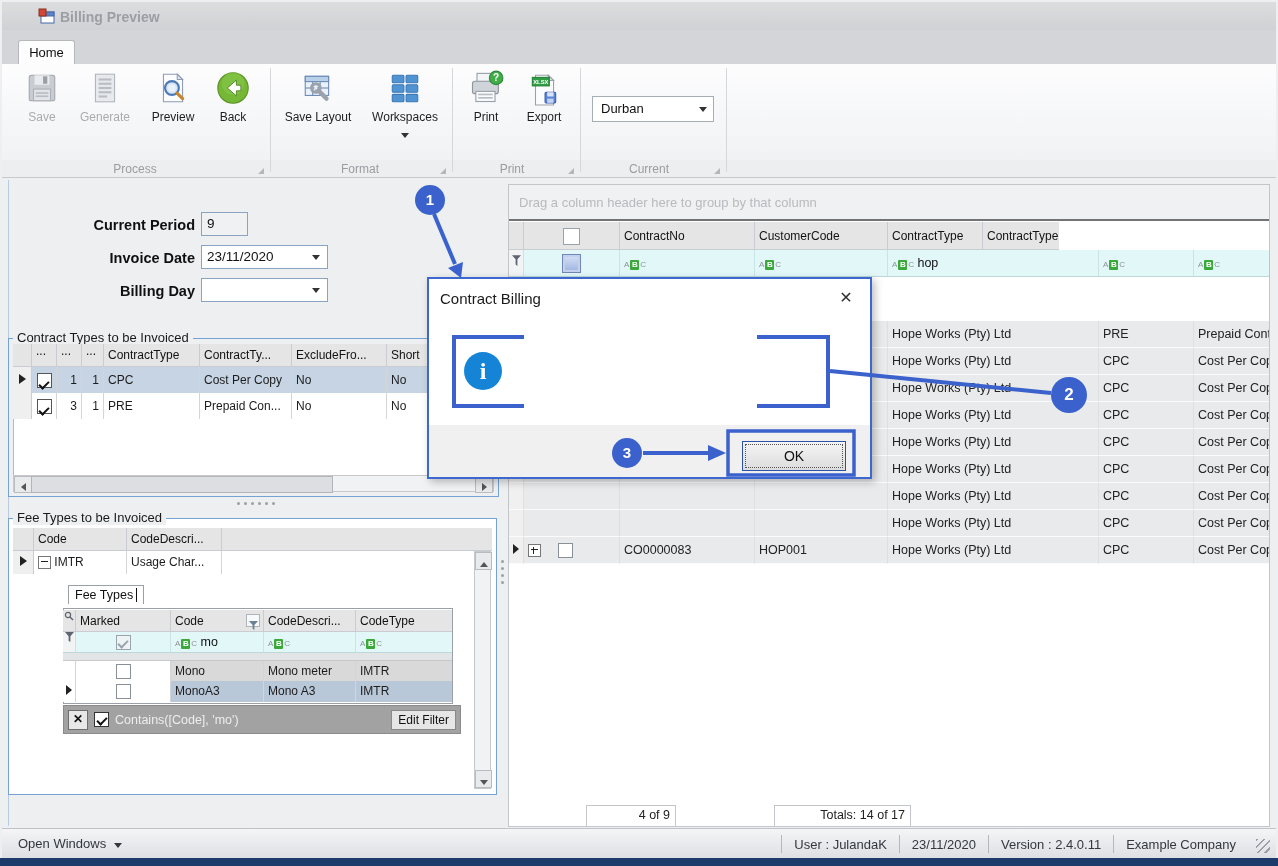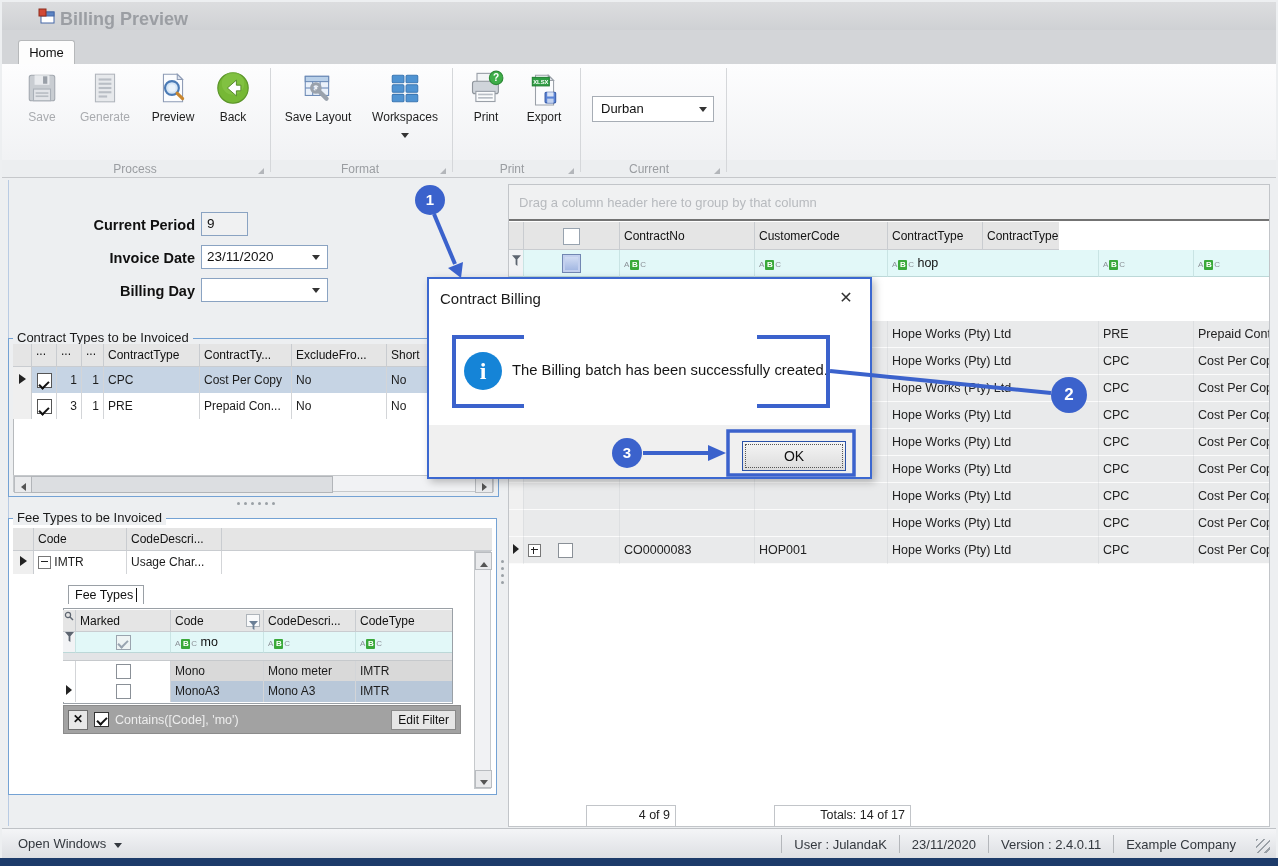--- a/index.html
+++ b/index.html
@@ -2,21 +2,21 @@
 <html><head>
 <meta charset="utf-8">
 <style>
   html,body{margin:0;padding:0;background:#fff;font-family:"Liberation Sans",sans-serif;}
   #win{position:relative;width:1278px;height:866px;background:#edeff1;overflow:hidden;
        border:0;box-sizing:border-box;}
   .a{position:absolute;box-sizing:border-box;}
   .frame{border:2px solid #99a3ae;}
   
   #titlebar{left:2px;top:2px;width:1274px;height:28px;background:linear-gradient(#dcdddf,#cfd1d4);}
-  #title{left:58px;top:7px;font-size:18px;font-weight:bold;color:#9b9ea3;}
+  #title{left:58px;top:7px;font-size:14px;font-weight:bold;color:#9b9ea3;}
   #tabstrip{left:2px;top:30px;width:1274px;height:34px;background:#d3d5d8;}
   #hometab{left:18px;top:40px;width:57px;height:24px;background:#fdfdfd;border:1px solid #b6b8ba;border-bottom:none;
            border-radius:3px 3px 0 0;text-align:center;line-height:24px;font-size:13px;color:#111;}
   #ribbon{left:2px;top:64px;width:1274px;height:96px;background:linear-gradient(#fdfdfe,#f1f2f4);}
   #grouplabels{left:2px;top:160px;width:1274px;height:18px;background:#eceef0;border-bottom:1px solid #c6c8cb;}
   .gsep{width:1px;background:#d5d7da;top:68px;height:104px;}
   .glabel{top:161px;height:16px;font-size:12px;color:#9a9da1;text-align:center;line-height:16px;}
   .gtri{width:0;height:0;border-left:6px solid transparent;border-bottom:6px solid #b3b6ba;top:168px;}
   .rbtn{top:70px;height:66px;text-align:center;cursor:default;}
   .rbtn .ric{display:block;margin:0 auto;height:38px;}
@@ -537,21 +537,20 @@
          font-size:12.5px;color:#222;text-align:right;padding:2px 5px 0 0">4 of 9</div>
     <div class="a" style="left:265px;top:620px;width:137px;height:26px;background:#fff;border:1px solid #c2c5c9;
          font-size:12.5px;color:#222;text-align:right;padding:2px 5px 0 0">Totals: 14 of 17</div>
   </div>
 
   <div id="dialog" class="a">
     <div id="dlg-title" class="a">Contract Billing</div>
     <div id="dlg-x" class="a">✕</div>
     <div id="dlg-foot" class="a"></div>
     <div id="infoicon" class="a"></div>
-    <div id="dlg-msg" class="a">The Billing batch has been successfully created.</div>
     <div id="okbtn" class="a">OK</div>
   </div>
 
   <svg id="anno-svg" class="a" width="1278" height="866">
     <line x1="434" y1="214" x2="455" y2="264" stroke="#3b62cc" stroke-width="4"></line>
     <polygon points="461,278 463,262 448,268" fill="#3b62cc"></polygon>
     <path d="M524 337 L454 337 L454 406 L524 406" fill="none" stroke="#3b62cc" stroke-width="4"></path>
     <path d="M757 337 L828 337 L828 406 L757 406" fill="none" stroke="#3b62cc" stroke-width="4"></path>
     <line x1="830" y1="371" x2="1051" y2="393" stroke="#3b62cc" stroke-width="4"></line>
     <rect x="728" y="431" width="126" height="44" fill="none" stroke="#3b62cc" stroke-width="3.5"></rect>

